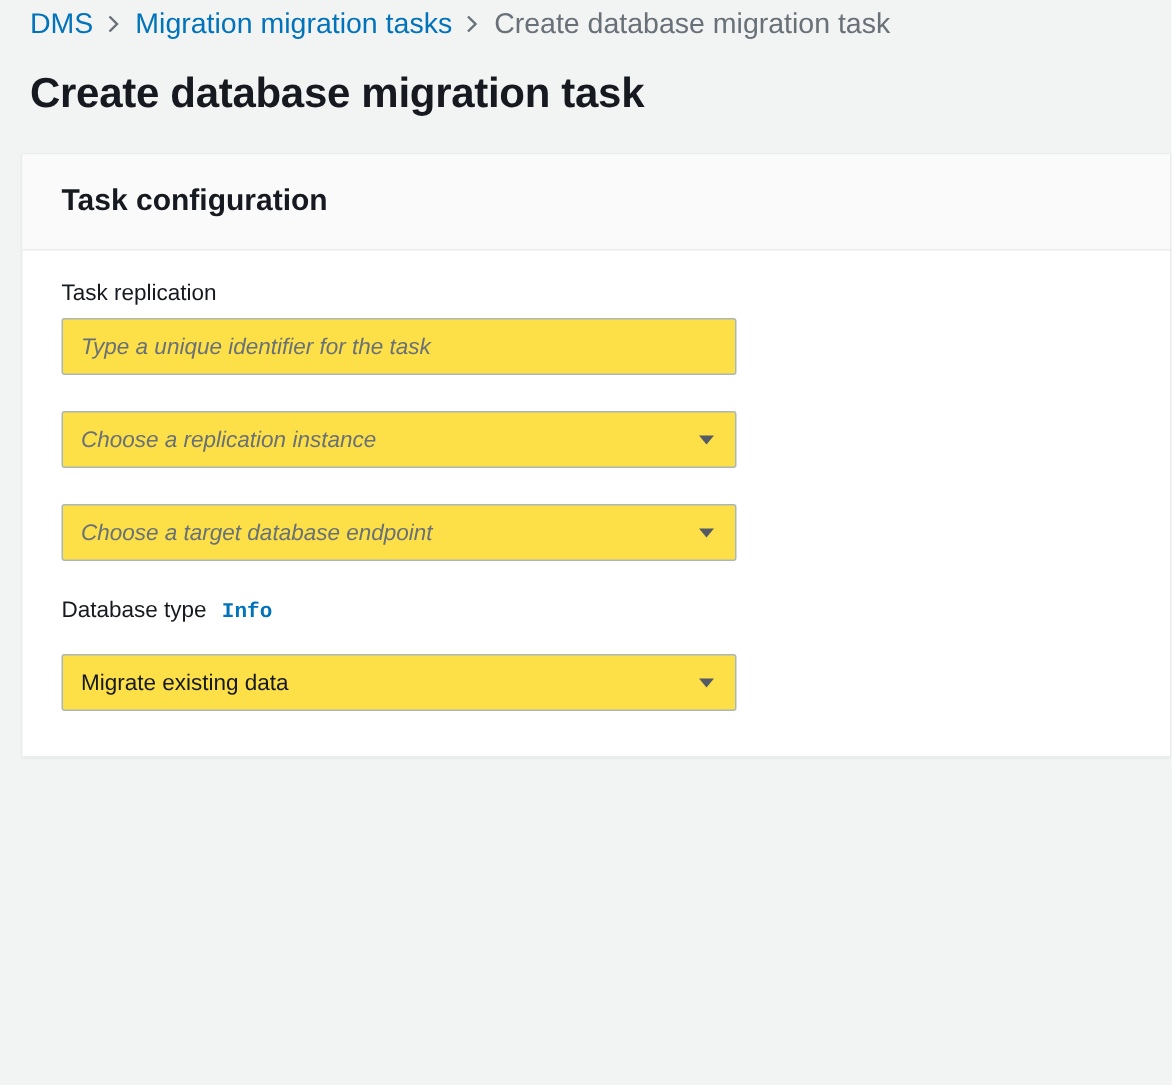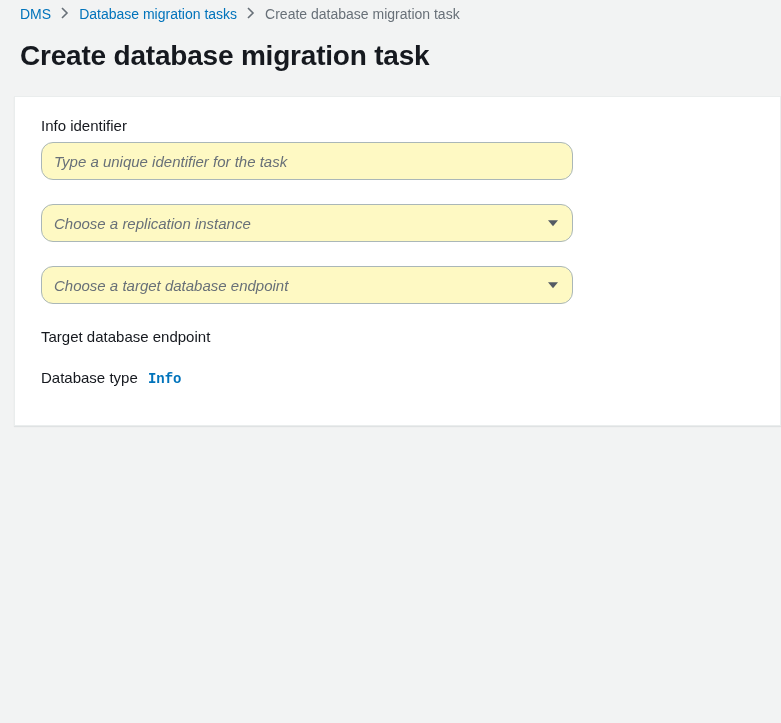--- a/index.html
+++ b/index.html
@@ -14,21 +14,21 @@
       height: 723px;
       overflow: hidden;
       color: #16191f;
       font-size: 14px;
     }
     .breadcrumb {
       padding: 6px 20px 0 20px;
       display: flex;
       align-items: center;
       gap: 10px;
-      font-size: 14px;
+      font-size: 19px;
     }
     .breadcrumb a {
       color: #0073bb;
       text-decoration: none;
       cursor: pointer;
     }
     .breadcrumb .sep {
       color: #687078;
       font-size: 14px;
     }
@@ -76,25 +76,25 @@
     }
     .form-label .info-link {
       color: #0073bb;
       font-weight: 700;
       margin-left: 6px;
       cursor: pointer;
       font-size: 14px;
       font-family: Liberation Mono, monospace;
     }
     .text-input, .select-wrap {
-      width: 532px;
+      width: 450px;
       height: 38px;
       border: 1px solid #aab7b8;
-      border-radius: 12px;
-      background: #fef9c3;
+      border-radius: 2px;
+      background: #fde047;
       font-size: 15px;
       display: flex;
       align-items: center;
       position: relative;
     }
     .text-input {
       padding: 0 12px;
       outline: none;
       font-family: inherit;
     }
@@ -130,58 +130,64 @@
 </head>
 <body>
 
 <nav class="breadcrumb">
   <a>DMS</a>
   <span class="sep">
     <svg width="8" height="12" viewBox="0 0 8 12" fill="none">
         <path d="M1 1 L6 6 L1 11" stroke="#687078" stroke-width="1.6" fill="none"></path>
       </svg>
   </span>
-  <a>Database migration tasks</a>
+  <a>Migration migration tasks</a>
   <span class="sep">
     <svg width="8" height="12" viewBox="0 0 8 12" fill="none">
         <path d="M1 1 L6 6 L1 11" stroke="#687078" stroke-width="1.6" fill="none"></path>
       </svg>
   </span>
   <span class="current">Create database migration task</span>
 </nav>
 
 <h1 class="page-title">Create database migration task</h1>
 
 <section class="panel">
+  <header class="panel-header">
+    <h2>Task configuration</h2>
+  </header>
   <div class="panel-body">
 
     <div class="form-group">
-      <label class="form-label">Info identifier</label>
+      <label class="form-label">Task replication</label>
       <input type="text" class="text-input" placeholder="Type a unique identifier for the task" style="">
     </div>
 
     <div class="form-group">
       <div class="select-wrap">
         <span class="select-placeholder">Choose a replication instance</span>
         <span class="caret"></span>
       </div>
     </div>
 
     <div class="form-group">
       <div class="select-wrap">
         <span class="select-placeholder">Choose a target database endpoint</span>
         <span class="caret"></span>
       </div>
     </div>
 
     <div class="form-group">
-      <label class="form-label">Target database endpoint</label>
     </div>
 
     <div class="form-group">
       <label class="form-label">
         <span>Database type</span>
         <span class="info-link">Info</span>
       </label>
+      <div class="select-wrap">
+        <span class="select-value">Migrate existing data</span>
+        <span class="caret"></span>
+      </div>
     </div>
 
   </div>
 </section>
 
 </body></html>

